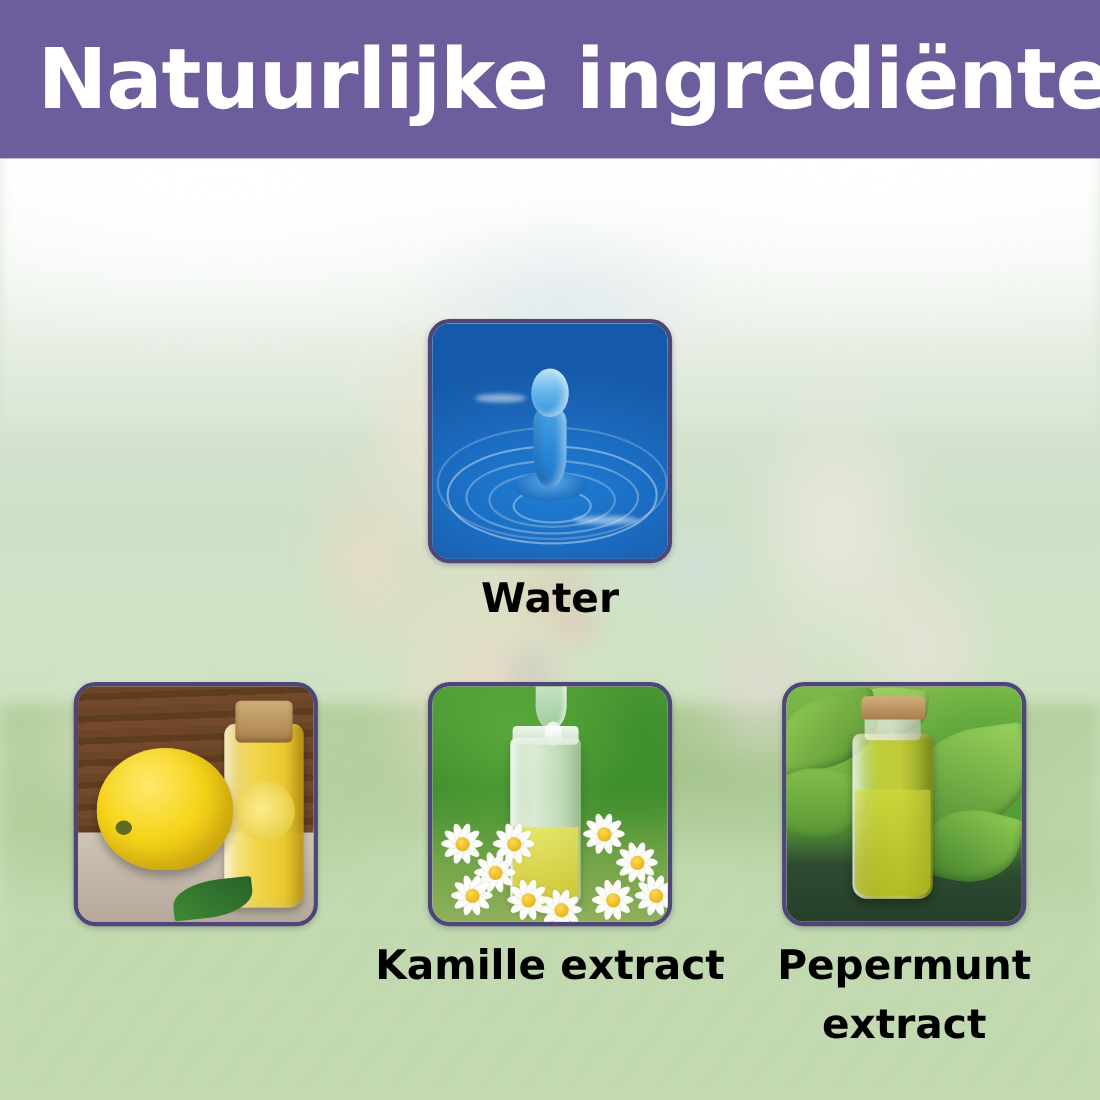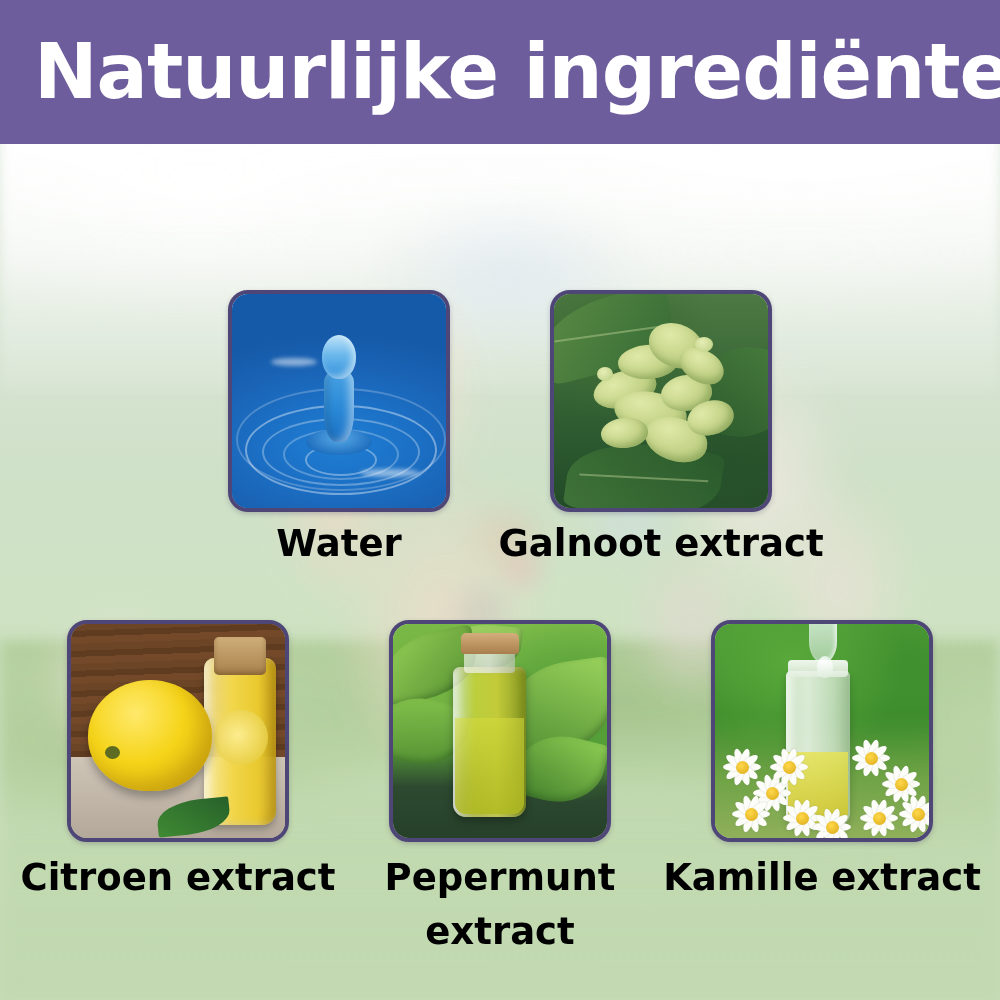--- a/index.html
+++ b/index.html
@@ -299,222 +299,196 @@
             <div class="column"></div>
             <div class="drop"></div>
             <div class="glint" style="left:18%;top:30%;"></div>
             <div class="glint" style="left:60%;top:82%;width:60px;"></div>
           </div>
         </div>
         <div class="caption">Water</div>
       </div>
 
 
-      <div class="cell">
-        <div class="tile">
-          <div class="scene gall">
-            <div class="leaf a">
-                <div class="vein" style="left:10%;top:48%;width:80%;transform:rotate(6deg);"></div>
-              </div>
-            <div class="leaf b">
-                <div class="vein" style="left:8%;top:46%;width:84%;transform:rotate(-5deg);"></div>
-              </div>
-            <div class="leaf c"></div>
-            <div class="gnut" style="left:18%;top:36%;width:30%;height:17%;transform:rotate(-18deg);"></div>
-            <div class="gnut" style="left:30%;top:24%;width:28%;height:16%;transform:rotate(-6deg);"></div>
-            <div class="gnut" style="left:44%;top:14%;width:26%;height:20%;transform:rotate(18deg);"></div>
-            <div class="gnut" style="left:28%;top:46%;width:34%;height:19%;transform:rotate(8deg);"></div>
-            <div class="gnut" style="left:50%;top:38%;width:24%;height:17%;transform:rotate(-12deg);"></div>
-            <div class="gnut" style="left:42%;top:58%;width:30%;height:20%;transform:rotate(14deg);"></div>
-            <div class="gnut" style="left:22%;top:58%;width:22%;height:14%;transform:rotate(-8deg);"></div>
-            <div class="gnut" style="left:58%;top:26%;width:22%;height:15%;transform:rotate(26deg);"></div>
-            <div class="gnut" style="left:62%;top:50%;width:22%;height:16%;transform:rotate(-20deg);"></div>
-            <div class="gtip" style="left:66%;top:20%;width:18px;height:15px;"></div>
-            <div class="gtip" style="left:20%;top:34%;width:16px;height:14px;"></div>
-          </div>
-        </div>
-        <div class="caption">Galnoot extract</div>
-      </div>
 
     </div>
 
     <div class="row row2">
 
       <div class="cell">
         <div class="tile">
           <div class="scene lemon-bg">
             <div class="lm-wood"></div>
             <div class="lm-table"></div>
             <div class="lm-bottle"></div>
             <div class="lm-slice"></div>
             <div class="lm-cork"></div>
             <div class="lemon">
                 <div class="lemon-nub"></div>
               </div>
             <div class="lm-leaf"></div>
           </div>
         </div>
-        <div class="caption two">Citroen extract</div>
+      </div>
+
+      <div class="cell">
+        <div class="tile">
+          <div class="scene cham-bg">
+            <div class="dropper"></div>
+            <div class="droplet"></div>
+            <div class="cbottle"></div>
+            <div class="coil"></div>
+            <div class="cneck"></div>
+            <div class="daisy" id="d1" style="left:2%;top:56%;">
+                <div class="p" style="transform: rotate(0deg);"></div>
+                <div class="p" style="transform: rotate(36deg);"></div>
+                <div class="p" style="transform: rotate(72deg);"></div>
+                <div class="p" style="transform: rotate(108deg);"></div>
+                <div class="p" style="transform: rotate(144deg);"></div>
+                <div class="p" style="transform: rotate(180deg);"></div>
+                <div class="p" style="transform: rotate(216deg);"></div>
+                <div class="p" style="transform: rotate(252deg);"></div>
+                <div class="p" style="transform: rotate(288deg);"></div>
+                <div class="p" style="transform: rotate(324deg);"></div>
+                <div class="c"></div>
+              </div>
+            <div class="daisy" id="d2" style="left:16%;top:68%;">
+                <div class="p" style="transform: rotate(0deg);"></div>
+                <div class="p" style="transform: rotate(36deg);"></div>
+                <div class="p" style="transform: rotate(72deg);"></div>
+                <div class="p" style="transform: rotate(108deg);"></div>
+                <div class="p" style="transform: rotate(144deg);"></div>
+                <div class="p" style="transform: rotate(180deg);"></div>
+                <div class="p" style="transform: rotate(216deg);"></div>
+                <div class="p" style="transform: rotate(252deg);"></div>
+                <div class="p" style="transform: rotate(288deg);"></div>
+                <div class="p" style="transform: rotate(324deg);"></div>
+                <div class="c"></div>
+              </div>
+            <div class="daisy" id="d3" style="left:6%;top:78%;">
+                <div class="p" style="transform: rotate(0deg);"></div>
+                <div class="p" style="transform: rotate(36deg);"></div>
+                <div class="p" style="transform: rotate(72deg);"></div>
+                <div class="p" style="transform: rotate(108deg);"></div>
+                <div class="p" style="transform: rotate(144deg);"></div>
+                <div class="p" style="transform: rotate(180deg);"></div>
+                <div class="p" style="transform: rotate(216deg);"></div>
+                <div class="p" style="transform: rotate(252deg);"></div>
+                <div class="p" style="transform: rotate(288deg);"></div>
+                <div class="p" style="transform: rotate(324deg);"></div>
+                <div class="c"></div>
+              </div>
+            <div class="daisy" id="d4" style="left:24%;top:56%;">
+                <div class="p" style="transform: rotate(0deg);"></div>
+                <div class="p" style="transform: rotate(36deg);"></div>
+                <div class="p" style="transform: rotate(72deg);"></div>
+                <div class="p" style="transform: rotate(108deg);"></div>
+                <div class="p" style="transform: rotate(144deg);"></div>
+                <div class="p" style="transform: rotate(180deg);"></div>
+                <div class="p" style="transform: rotate(216deg);"></div>
+                <div class="p" style="transform: rotate(252deg);"></div>
+                <div class="p" style="transform: rotate(288deg);"></div>
+                <div class="p" style="transform: rotate(324deg);"></div>
+                <div class="c"></div>
+              </div>
+            <div class="daisy" id="d5" style="left:30%;top:80%;">
+                <div class="p" style="transform: rotate(0deg);"></div>
+                <div class="p" style="transform: rotate(36deg);"></div>
+                <div class="p" style="transform: rotate(72deg);"></div>
+                <div class="p" style="transform: rotate(108deg);"></div>
+                <div class="p" style="transform: rotate(144deg);"></div>
+                <div class="p" style="transform: rotate(180deg);"></div>
+                <div class="p" style="transform: rotate(216deg);"></div>
+                <div class="p" style="transform: rotate(252deg);"></div>
+                <div class="p" style="transform: rotate(288deg);"></div>
+                <div class="p" style="transform: rotate(324deg);"></div>
+                <div class="c"></div>
+              </div>
+            <div class="daisy" id="d6" style="left:62%;top:52%;">
+                <div class="p" style="transform: rotate(0deg);"></div>
+                <div class="p" style="transform: rotate(36deg);"></div>
+                <div class="p" style="transform: rotate(72deg);"></div>
+                <div class="p" style="transform: rotate(108deg);"></div>
+                <div class="p" style="transform: rotate(144deg);"></div>
+                <div class="p" style="transform: rotate(180deg);"></div>
+                <div class="p" style="transform: rotate(216deg);"></div>
+                <div class="p" style="transform: rotate(252deg);"></div>
+                <div class="p" style="transform: rotate(288deg);"></div>
+                <div class="p" style="transform: rotate(324deg);"></div>
+                <div class="c"></div>
+              </div>
+            <div class="daisy" id="d7" style="left:76%;top:64%;">
+                <div class="p" style="transform: rotate(0deg);"></div>
+                <div class="p" style="transform: rotate(36deg);"></div>
+                <div class="p" style="transform: rotate(72deg);"></div>
+                <div class="p" style="transform: rotate(108deg);"></div>
+                <div class="p" style="transform: rotate(144deg);"></div>
+                <div class="p" style="transform: rotate(180deg);"></div>
+                <div class="p" style="transform: rotate(216deg);"></div>
+                <div class="p" style="transform: rotate(252deg);"></div>
+                <div class="p" style="transform: rotate(288deg);"></div>
+                <div class="p" style="transform: rotate(324deg);"></div>
+                <div class="c"></div>
+              </div>
+            <div class="daisy" id="d8" style="left:66%;top:80%;">
+                <div class="p" style="transform: rotate(0deg);"></div>
+                <div class="p" style="transform: rotate(36deg);"></div>
+                <div class="p" style="transform: rotate(72deg);"></div>
+                <div class="p" style="transform: rotate(108deg);"></div>
+                <div class="p" style="transform: rotate(144deg);"></div>
+                <div class="p" style="transform: rotate(180deg);"></div>
+                <div class="p" style="transform: rotate(216deg);"></div>
+                <div class="p" style="transform: rotate(252deg);"></div>
+                <div class="p" style="transform: rotate(288deg);"></div>
+                <div class="p" style="transform: rotate(324deg);"></div>
+                <div class="c"></div>
+              </div>
+            <div class="daisy" id="d9" style="left:84%;top:78%;">
+                <div class="p" style="transform: rotate(0deg);"></div>
+                <div class="p" style="transform: rotate(36deg);"></div>
+                <div class="p" style="transform: rotate(72deg);"></div>
+                <div class="p" style="transform: rotate(108deg);"></div>
+                <div class="p" style="transform: rotate(144deg);"></div>
+                <div class="p" style="transform: rotate(180deg);"></div>
+                <div class="p" style="transform: rotate(216deg);"></div>
+                <div class="p" style="transform: rotate(252deg);"></div>
+                <div class="p" style="transform: rotate(288deg);"></div>
+                <div class="p" style="transform: rotate(324deg);"></div>
+                <div class="c"></div>
+              </div>
+            <div class="daisy" id="d10" style="left:44%;top:84%;">
+                <div class="p" style="transform: rotate(0deg);"></div>
+                <div class="p" style="transform: rotate(36deg);"></div>
+                <div class="p" style="transform: rotate(72deg);"></div>
+                <div class="p" style="transform: rotate(108deg);"></div>
+                <div class="p" style="transform: rotate(144deg);"></div>
+                <div class="p" style="transform: rotate(180deg);"></div>
+                <div class="p" style="transform: rotate(216deg);"></div>
+                <div class="p" style="transform: rotate(252deg);"></div>
+                <div class="p" style="transform: rotate(288deg);"></div>
+                <div class="p" style="transform: rotate(324deg);"></div>
+                <div class="c"></div>
+              </div>
+          </div>
+        </div>
+        <div class="caption two">Kamille extract</div>
       </div>
 
       <div class="cell">
         <div class="tile">
           <div class="scene mint-bg">
             <div class="mleaf m5"></div>
             <div class="mleaf m1"></div>
             <div class="mleaf m2"></div>
             <div class="mleaf m3"></div>
             <div class="mleaf m4"></div>
             <div class="mbottle"></div>
             <div class="moil"></div>
             <div class="mneck"></div>
             <div class="mcork"></div>
           </div>
         </div>
         <div class="caption two">Pepermunt extract</div>
       </div>
 
-      <div class="cell">
-        <div class="tile">
-          <div class="scene cham-bg">
-            <div class="dropper"></div>
-            <div class="droplet"></div>
-            <div class="cbottle"></div>
-            <div class="coil"></div>
-            <div class="cneck"></div>
-            <div class="daisy" id="d1" style="left:2%;top:56%;">
-                <div class="p" style="transform: rotate(0deg);"></div>
-                <div class="p" style="transform: rotate(36deg);"></div>
-                <div class="p" style="transform: rotate(72deg);"></div>
-                <div class="p" style="transform: rotate(108deg);"></div>
-                <div class="p" style="transform: rotate(144deg);"></div>
-                <div class="p" style="transform: rotate(180deg);"></div>
-                <div class="p" style="transform: rotate(216deg);"></div>
-                <div class="p" style="transform: rotate(252deg);"></div>
-                <div class="p" style="transform: rotate(288deg);"></div>
-                <div class="p" style="transform: rotate(324deg);"></div>
-                <div class="c"></div>
-              </div>
-            <div class="daisy" id="d2" style="left:16%;top:68%;">
-                <div class="p" style="transform: rotate(0deg);"></div>
-                <div class="p" style="transform: rotate(36deg);"></div>
-                <div class="p" style="transform: rotate(72deg);"></div>
-                <div class="p" style="transform: rotate(108deg);"></div>
-                <div class="p" style="transform: rotate(144deg);"></div>
-                <div class="p" style="transform: rotate(180deg);"></div>
-                <div class="p" style="transform: rotate(216deg);"></div>
-                <div class="p" style="transform: rotate(252deg);"></div>
-                <div class="p" style="transform: rotate(288deg);"></div>
-                <div class="p" style="transform: rotate(324deg);"></div>
-                <div class="c"></div>
-              </div>
-            <div class="daisy" id="d3" style="left:6%;top:78%;">
-                <div class="p" style="transform: rotate(0deg);"></div>
-                <div class="p" style="transform: rotate(36deg);"></div>
-                <div class="p" style="transform: rotate(72deg);"></div>
-                <div class="p" style="transform: rotate(108deg);"></div>
-                <div class="p" style="transform: rotate(144deg);"></div>
-                <div class="p" style="transform: rotate(180deg);"></div>
-                <div class="p" style="transform: rotate(216deg);"></div>
-                <div class="p" style="transform: rotate(252deg);"></div>
-                <div class="p" style="transform: rotate(288deg);"></div>
-                <div class="p" style="transform: rotate(324deg);"></div>
-                <div class="c"></div>
-              </div>
-            <div class="daisy" id="d4" style="left:24%;top:56%;">
-                <div class="p" style="transform: rotate(0deg);"></div>
-                <div class="p" style="transform: rotate(36deg);"></div>
-                <div class="p" style="transform: rotate(72deg);"></div>
-                <div class="p" style="transform: rotate(108deg);"></div>
-                <div class="p" style="transform: rotate(144deg);"></div>
-                <div class="p" style="transform: rotate(180deg);"></div>
-                <div class="p" style="transform: rotate(216deg);"></div>
-                <div class="p" style="transform: rotate(252deg);"></div>
-                <div class="p" style="transform: rotate(288deg);"></div>
-                <div class="p" style="transform: rotate(324deg);"></div>
-                <div class="c"></div>
-              </div>
-            <div class="daisy" id="d5" style="left:30%;top:80%;">
-                <div class="p" style="transform: rotate(0deg);"></div>
-                <div class="p" style="transform: rotate(36deg);"></div>
-                <div class="p" style="transform: rotate(72deg);"></div>
-                <div class="p" style="transform: rotate(108deg);"></div>
-                <div class="p" style="transform: rotate(144deg);"></div>
-                <div class="p" style="transform: rotate(180deg);"></div>
-                <div class="p" style="transform: rotate(216deg);"></div>
-                <div class="p" style="transform: rotate(252deg);"></div>
-                <div class="p" style="transform: rotate(288deg);"></div>
-                <div class="p" style="transform: rotate(324deg);"></div>
-                <div class="c"></div>
-              </div>
-            <div class="daisy" id="d6" style="left:62%;top:52%;">
-                <div class="p" style="transform: rotate(0deg);"></div>
-                <div class="p" style="transform: rotate(36deg);"></div>
-                <div class="p" style="transform: rotate(72deg);"></div>
-                <div class="p" style="transform: rotate(108deg);"></div>
-                <div class="p" style="transform: rotate(144deg);"></div>
-                <div class="p" style="transform: rotate(180deg);"></div>
-                <div class="p" style="transform: rotate(216deg);"></div>
-                <div class="p" style="transform: rotate(252deg);"></div>
-                <div class="p" style="transform: rotate(288deg);"></div>
-                <div class="p" style="transform: rotate(324deg);"></div>
-                <div class="c"></div>
-              </div>
-            <div class="daisy" id="d7" style="left:76%;top:64%;">
-                <div class="p" style="transform: rotate(0deg);"></div>
-                <div class="p" style="transform: rotate(36deg);"></div>
-                <div class="p" style="transform: rotate(72deg);"></div>
-                <div class="p" style="transform: rotate(108deg);"></div>
-                <div class="p" style="transform: rotate(144deg);"></div>
-                <div class="p" style="transform: rotate(180deg);"></div>
-                <div class="p" style="transform: rotate(216deg);"></div>
-                <div class="p" style="transform: rotate(252deg);"></div>
-                <div class="p" style="transform: rotate(288deg);"></div>
-                <div class="p" style="transform: rotate(324deg);"></div>
-                <div class="c"></div>
-              </div>
-            <div class="daisy" id="d8" style="left:66%;top:80%;">
-                <div class="p" style="transform: rotate(0deg);"></div>
-                <div class="p" style="transform: rotate(36deg);"></div>
-                <div class="p" style="transform: rotate(72deg);"></div>
-                <div class="p" style="transform: rotate(108deg);"></div>
-                <div class="p" style="transform: rotate(144deg);"></div>
-                <div class="p" style="transform: rotate(180deg);"></div>
-                <div class="p" style="transform: rotate(216deg);"></div>
-                <div class="p" style="transform: rotate(252deg);"></div>
-                <div class="p" style="transform: rotate(288deg);"></div>
-                <div class="p" style="transform: rotate(324deg);"></div>
-                <div class="c"></div>
-              </div>
-            <div class="daisy" id="d9" style="left:84%;top:78%;">
-                <div class="p" style="transform: rotate(0deg);"></div>
-                <div class="p" style="transform: rotate(36deg);"></div>
-                <div class="p" style="transform: rotate(72deg);"></div>
-                <div class="p" style="transform: rotate(108deg);"></div>
-                <div class="p" style="transform: rotate(144deg);"></div>
-                <div class="p" style="transform: rotate(180deg);"></div>
-                <div class="p" style="transform: rotate(216deg);"></div>
-                <div class="p" style="transform: rotate(252deg);"></div>
-                <div class="p" style="transform: rotate(288deg);"></div>
-                <div class="p" style="transform: rotate(324deg);"></div>
-                <div class="c"></div>
-              </div>
-            <div class="daisy" id="d10" style="left:44%;top:84%;">
-                <div class="p" style="transform: rotate(0deg);"></div>
-                <div class="p" style="transform: rotate(36deg);"></div>
-                <div class="p" style="transform: rotate(72deg);"></div>
-                <div class="p" style="transform: rotate(108deg);"></div>
-                <div class="p" style="transform: rotate(144deg);"></div>
-                <div class="p" style="transform: rotate(180deg);"></div>
-                <div class="p" style="transform: rotate(216deg);"></div>
-                <div class="p" style="transform: rotate(252deg);"></div>
-                <div class="p" style="transform: rotate(288deg);"></div>
-                <div class="p" style="transform: rotate(324deg);"></div>
-                <div class="c"></div>
-              </div>
-          </div>
-        </div>
-        <div class="caption two">Kamille extract</div>
-      </div>
-
     </div>
   </div>
 </div>
 
 </body></html>

